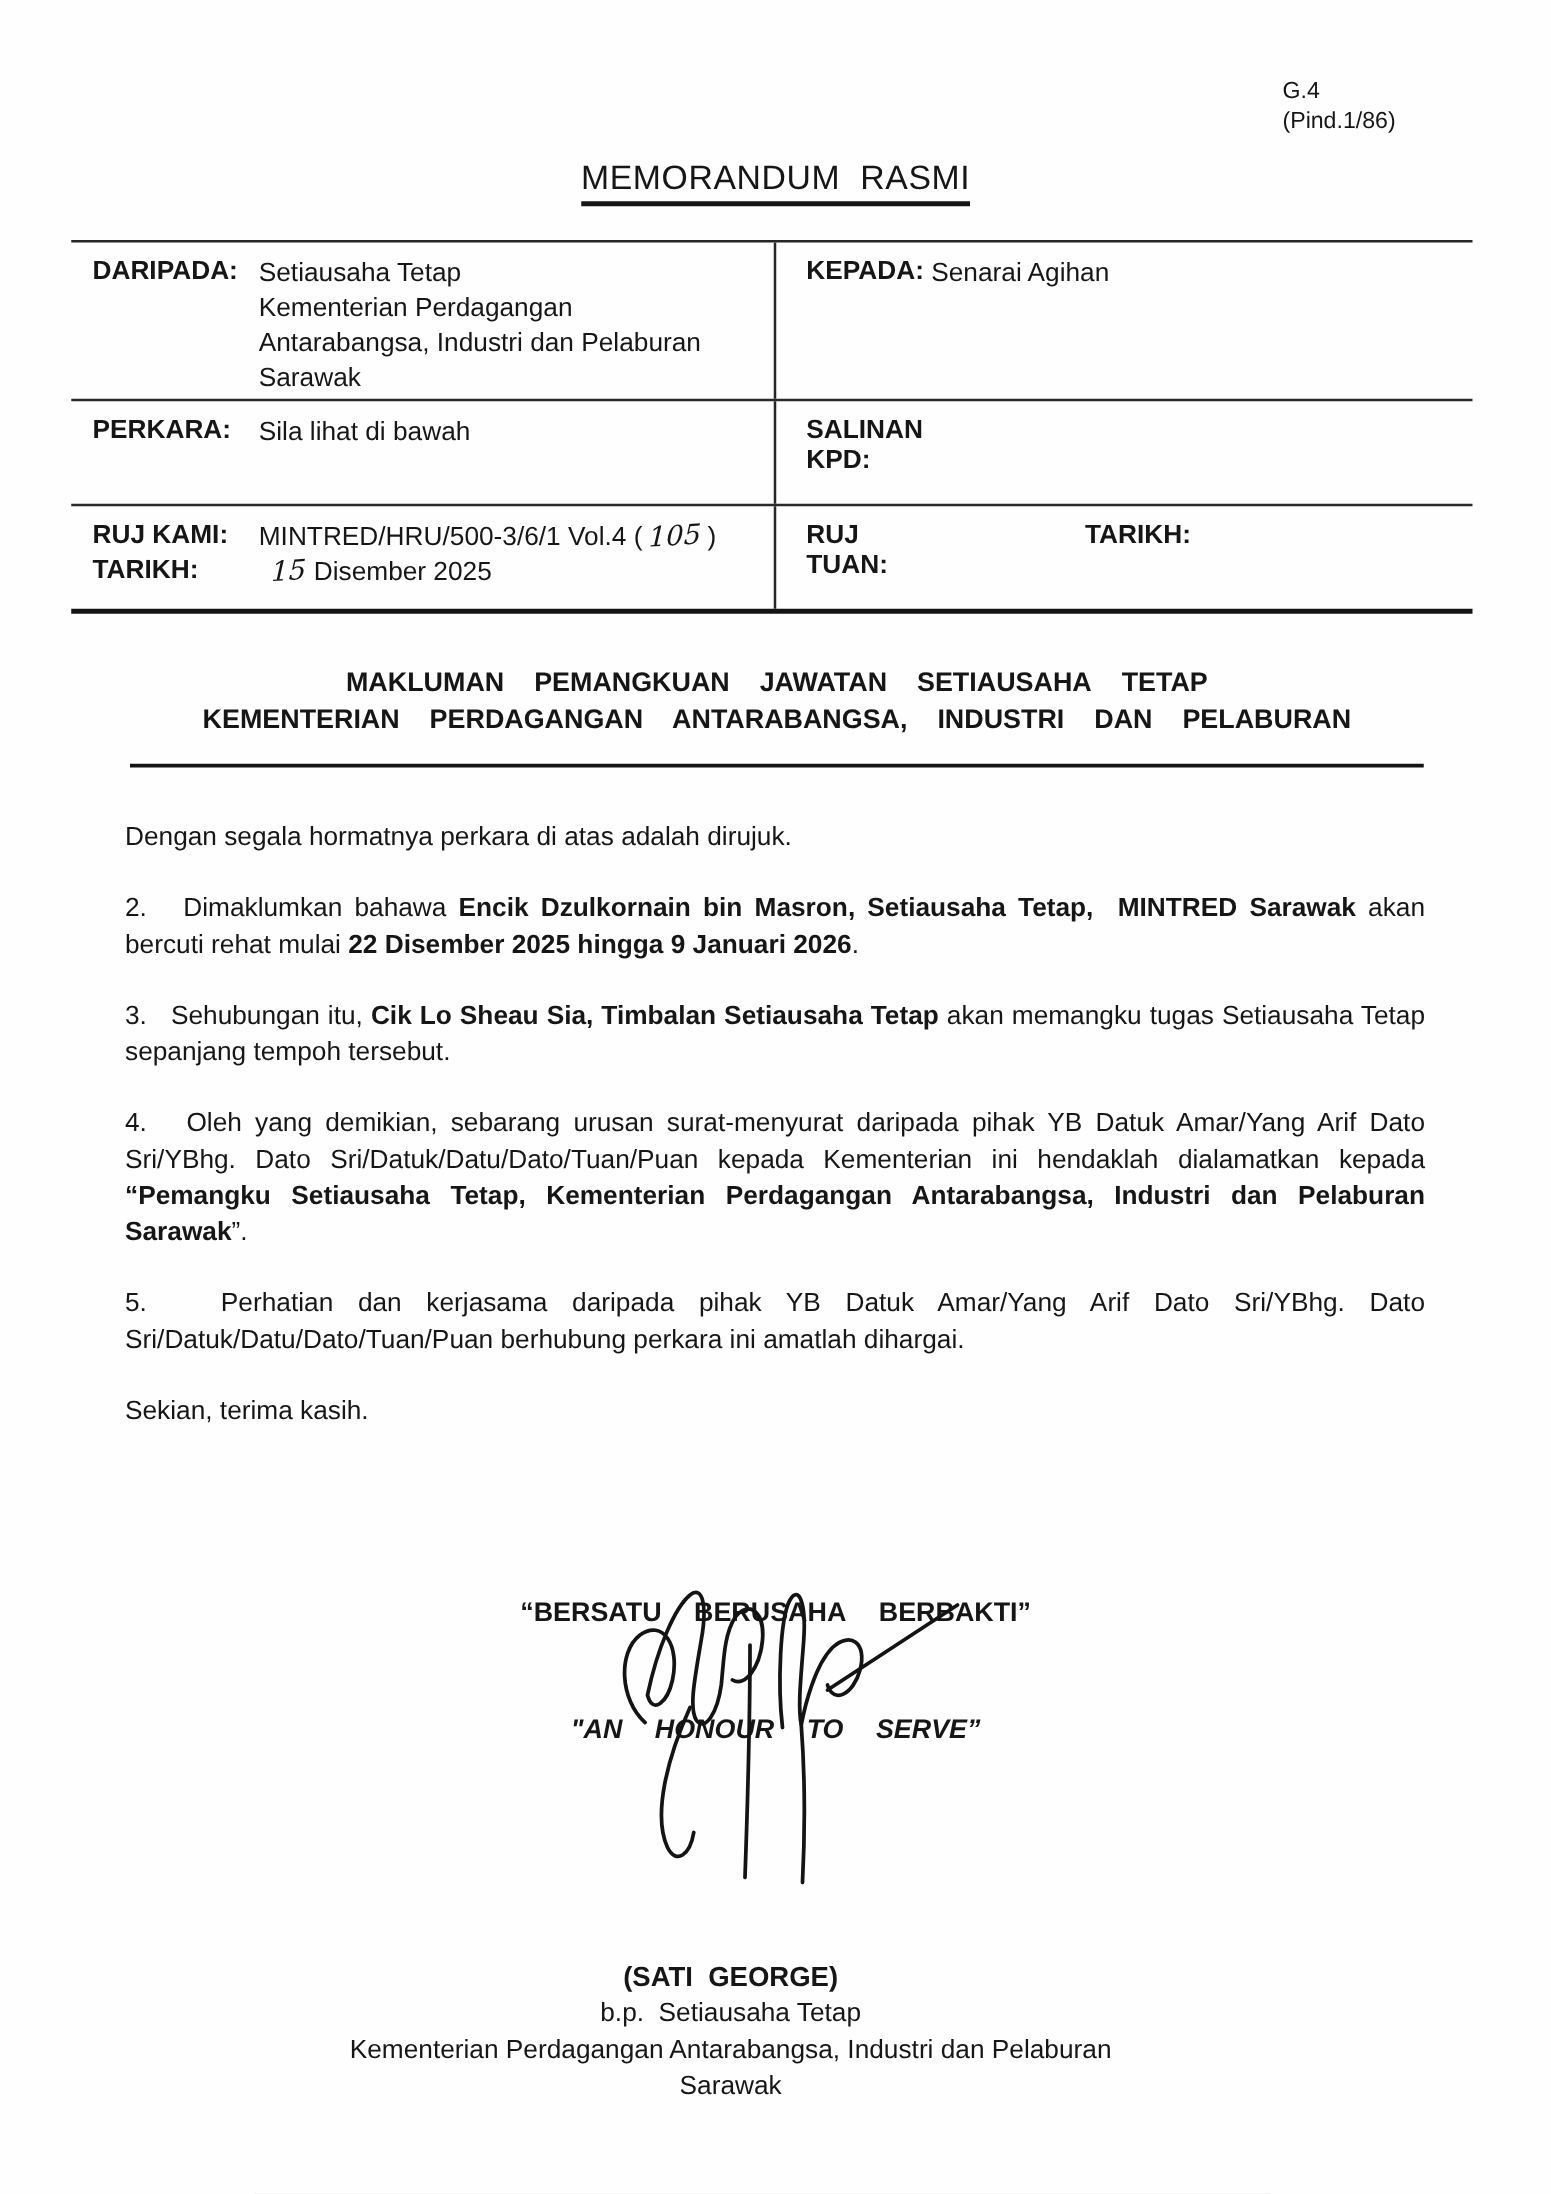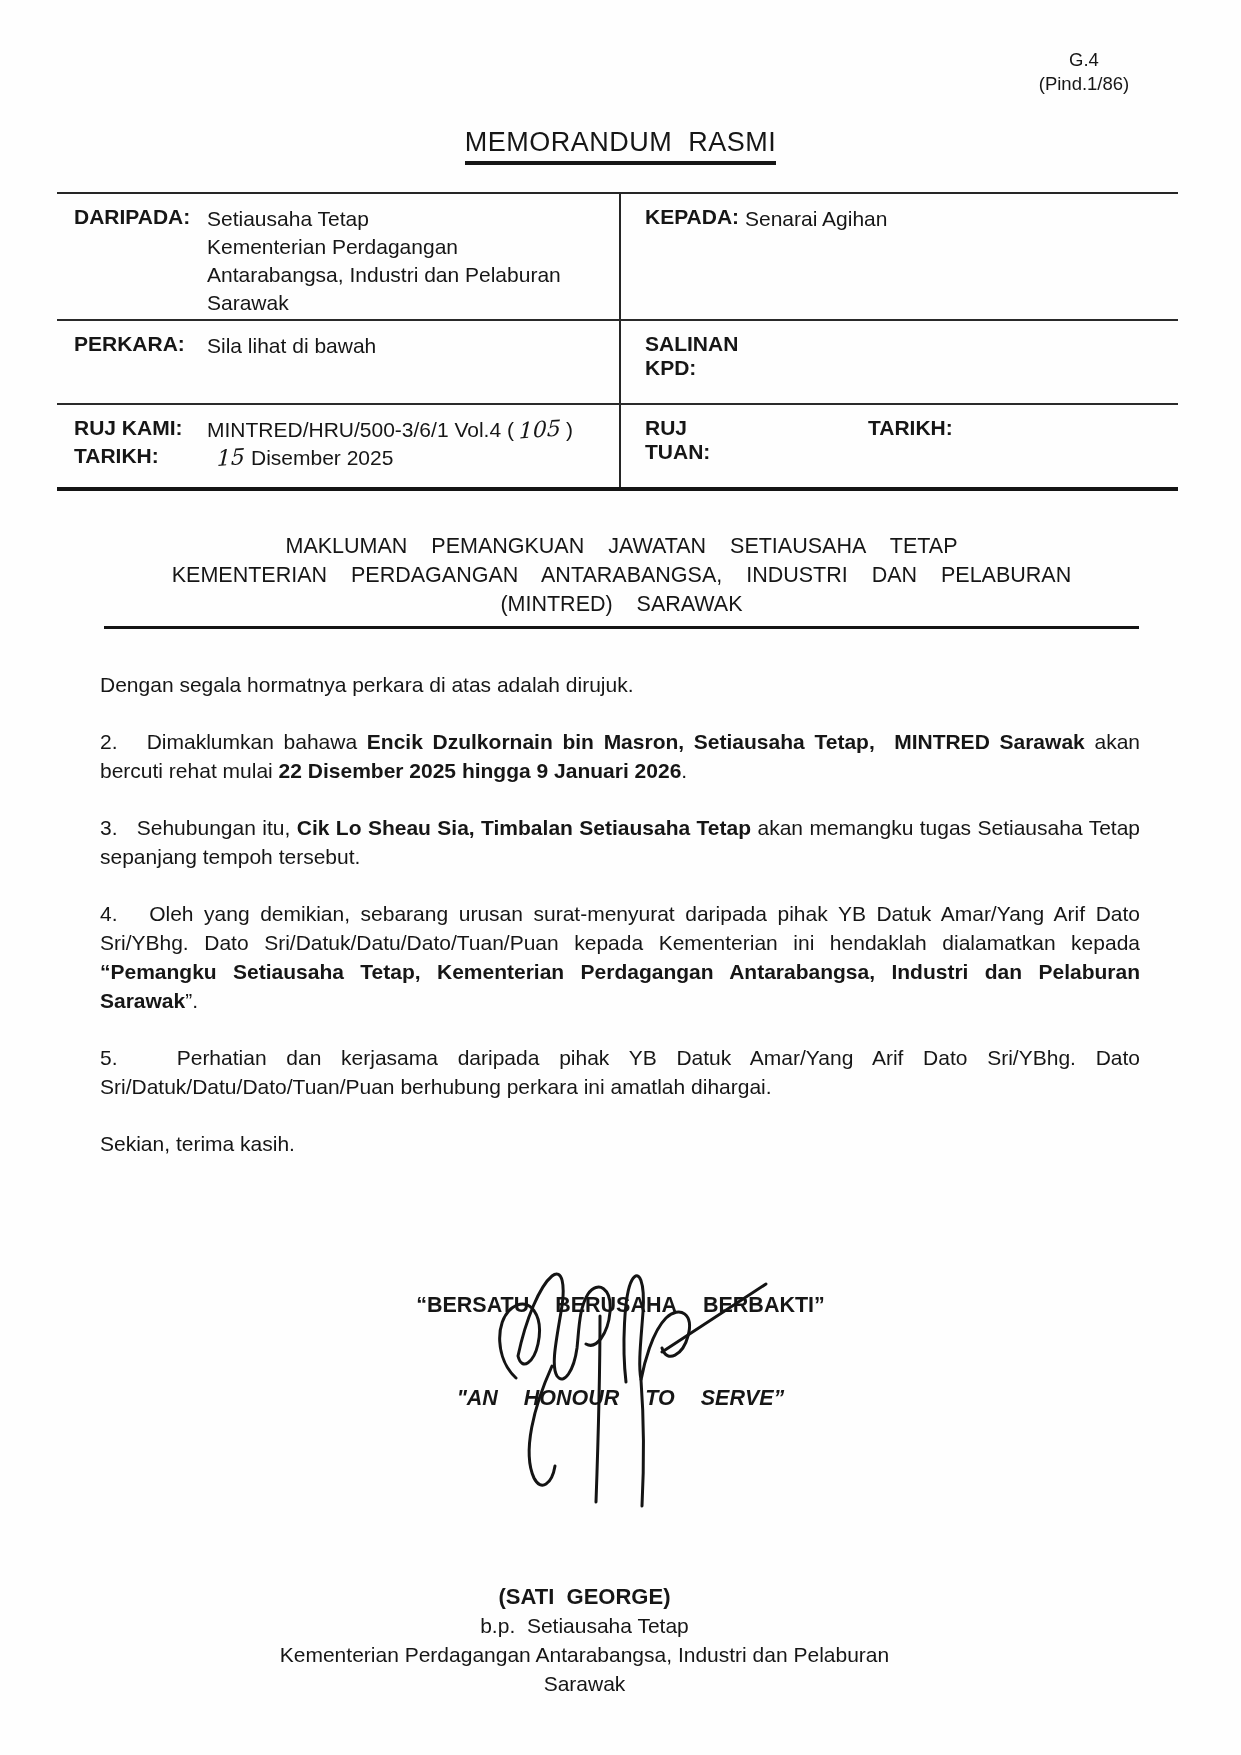--- a/index.html
+++ b/index.html
@@ -3,21 +3,21 @@
 <meta charset="utf-8">
 <style>
   html,body { margin:0; padding:0; background:#e8e8e8; }
   .page {
     position:relative; width:1241px; height:1755px; margin:0 auto;
     background:#fefefe; color:#161616;
     font-family:"Liberation Sans","DejaVu Sans",sans-serif;
     overflow:hidden;
   }
   
-  .corner { position:absolute; top:48px; left:1026px; width:116px; text-align:center;
+  .corner { position:absolute; top:60px; left:1026px; width:116px; 
             font-size:18.5px; line-height:24px; }
   
   .title-wrap { padding-top:127px; text-align:center; }
   .memo-title { display:inline-block; font-size:27px; font-weight:normal; letter-spacing:.5px;
                 border-bottom:4px solid #161616; padding-bottom:3px; white-space:pre-wrap; }
   
   .memo-table { margin:27px 63px 0 57px; border-top:2px solid #262626;
                 border-bottom:4px solid #141414; font-size:21px; }
   .trow { display:flex; box-sizing:border-box; }
   .trow + .trow { border-top:2px solid #2a2a2a; }
@@ -29,23 +29,23 @@
   .lab { font-weight:bold; white-space:pre-wrap; }
   .lab-l { width:133px; flex:0 0 133px; }
   .lab-r { width:100px; flex:0 0 100px; }
   .lab-rt { width:223px; flex:0 0 223px; }
   .val { line-height:28px; }
   .hw { font-family:"DejaVu Serif","Liberation Serif",serif; font-style:italic;
         display:inline-block; transform:rotate(-4deg) skewX(-6deg); font-size:22px;
         margin:0 5px; }
   .hw-day { margin:0 6px 0 10px; }
   
-  .subject { margin:41px 102px 0 104px; text-align:center; font-weight:normal;
+  .subject { margin:41px 102px 0 104px; text-align:center; font-weight:bold;
              font-size:21.5px; line-height:29px; word-spacing:6px;
-             padding-bottom:7px; border-bottom:3.5px solid #141414; }
+             padding-bottom:21px; border-bottom:3.5px solid #141414; }
   
   .body { margin:0 101px 0 100px; font-size:21px; line-height:29px; text-align:justify; }
   .body p { margin:28px 0 0 0; }
   .body p.first { margin-top:41px; }
   .seg-b { font-weight:bold; }
   
   .motto { margin-top:70px; text-align:center; font-weight:bold; font-size:21.5px;
            line-height:31px; word-spacing:7px; white-space:pre-wrap; }
   .motto .it { font-style:italic; }
   
@@ -111,21 +111,20 @@
         <span class="lab lab-rt">RUJ
 TUAN:</span>
         <span class="lab">TARIKH:</span>
       </div>
     </div>
   </div>
 
   <div class="subject">
       <div>MAKLUMAN&nbsp; PEMANGKUAN&nbsp; JAWATAN&nbsp; SETIAUSAHA&nbsp; TETAP</div>
       <div>KEMENTERIAN&nbsp; PERDAGANGAN&nbsp; ANTARABANGSA,&nbsp; INDUSTRI&nbsp; DAN&nbsp; PELABURAN</div>
-      <div>(MINTRED)&nbsp; SARAWAK</div>
     </div>
 
   <div class="body">
     <p class="first"><span>Dengan segala hormatnya perkara di atas adalah dirujuk.</span></p>
     <p><span>2.&nbsp;&nbsp;&nbsp;Dimaklumkan bahawa </span><span class="seg-b">Encik Dzulkornain bin Masron, Setiausaha Tetap,&nbsp; MINTRED Sarawak</span><span> akan bercuti rehat mulai </span><span class="seg-b">22 Disember 2025 hingga 9 Januari 2026</span><span>.</span></p>
     <p><span>3.&nbsp;&nbsp;&nbsp;Sehubungan itu, </span><span class="seg-b">Cik Lo Sheau Sia, Timbalan Setiausaha Tetap</span><span> akan memangku tugas Setiausaha Tetap sepanjang tempoh tersebut.</span></p>
     <p><span>4.&nbsp;&nbsp;&nbsp;Oleh yang demikian, sebarang urusan surat-menyurat daripada pihak YB Datuk Amar/Yang Arif Dato Sri/YBhg. Dato Sri/Datuk/Datu/Dato/Tuan/Puan kepada Kementerian ini hendaklah dialamatkan kepada </span><span class="seg-b">“Pemangku Setiausaha Tetap, Kementerian Perdagangan Antarabangsa, Industri dan Pelaburan Sarawak</span><span>”.</span></p>
     <p><span>5.&nbsp;&nbsp;&nbsp;Perhatian dan kerjasama daripada pihak YB Datuk Amar/Yang Arif Dato Sri/YBhg. Dato Sri/Datuk/Datu/Dato/Tuan/Puan berhubung perkara ini amatlah dihargai.</span></p>
     <p><span>Sekian, terima kasih.</span></p>
   </div>

